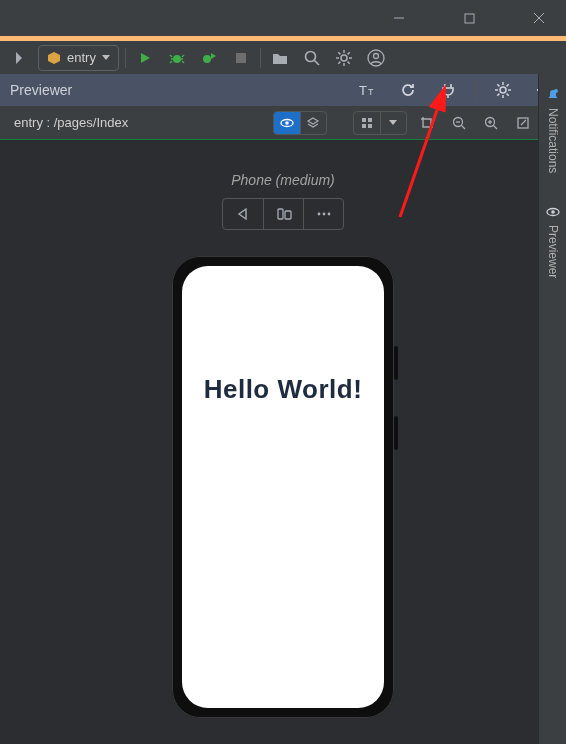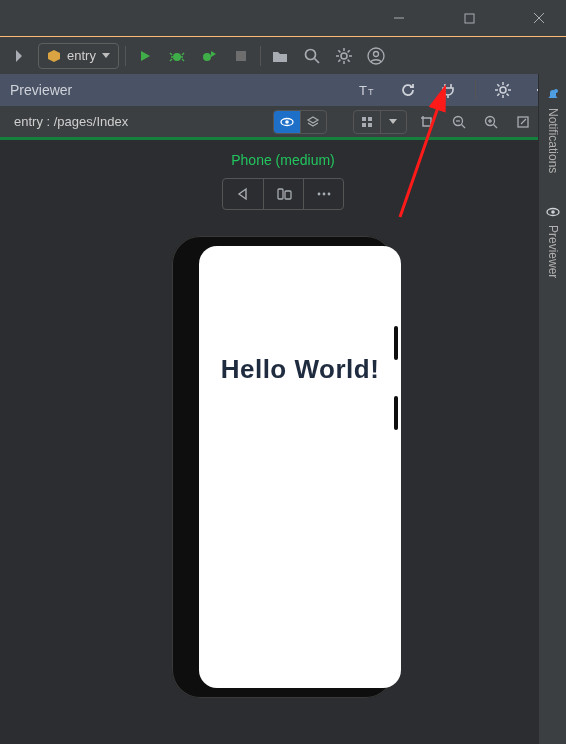--- a/index.html
+++ b/index.html
@@ -28,21 +28,21 @@
     height: 36px;
     display: flex;
     align-items: center;
     justify-content: center;
     color: #a0a0a0;
   }
   
   .main-toolbar {
     height: 38px;
     background: #3c3f41;
-    border-top: 1px solid #fdba74;
+    border-top: 5px solid #fdba74;
     display: flex;
     align-items: center;
     padding: 0 6px;
     gap: 6px;
   }
   .tb-btn {
     display: inline-flex;
     align-items: center;
     justify-content: center;
     height: 26px;
@@ -90,21 +90,21 @@
   }
   .previewer-header .right-icons {
     display: flex;
     gap: 14px;
     align-items: center;
   }
   
   .sub-toolbar {
     height: 34px;
     background: #3c3f41;
-    border-bottom: 3px solid #15803d;
+    border-bottom: 1px solid #15803d;
     display: flex;
     align-items: center;
     padding: 0 8px;
     gap: 8px;
   }
   .entry-path {
     color: #cfcfcf;
     padding: 0 6px;
   }
   .icon-cluster {
@@ -143,23 +143,24 @@
   .preview-area {
     position: relative;
     background: #2b2d30;
     height: calc(744px - 36px - 38px - 32px - 34px);
     display: flex;
     flex-direction: column;
     align-items: center;
     overflow: hidden;
   }
   .device-label {
-    margin-top: 12px;
-    color: #22c55e;
+    margin-top: 32px;
+    color: #a3a3a3;
     font-size: 14px;
+    font-style: italic;
   }
   .device-controls {
     margin-top: 10px;
     display: flex;
     border: 1px solid #555;
     border-radius: 4px;
     overflow: hidden;
   }
   .device-controls .dc {
     width: 40px;
@@ -178,25 +179,24 @@
     background: #0e0e0e;
     border-radius: 28px;
     position: relative;
     padding: 10px;
     box-shadow: inset 0 0 0 1px #3a3a3a;
   }
   .phone .screen {
     width: 100%;
     height: 100%;
     background: #fff;
-    border-radius: 18px;
+    border-radius: 26px;
     display: flex;
     align-items: flex-start;
     justify-content: center;
-    margin-left: 17px;
   }
   .phone .screen .hello {
     margin-top: 108px;
     font-size: 26px;
     font-weight: 600;
     color: #1f2b3e;
     letter-spacing: 0.5px;
   }
   .phone .side-btn1, .phone .side-btn2 {
     position: absolute;

